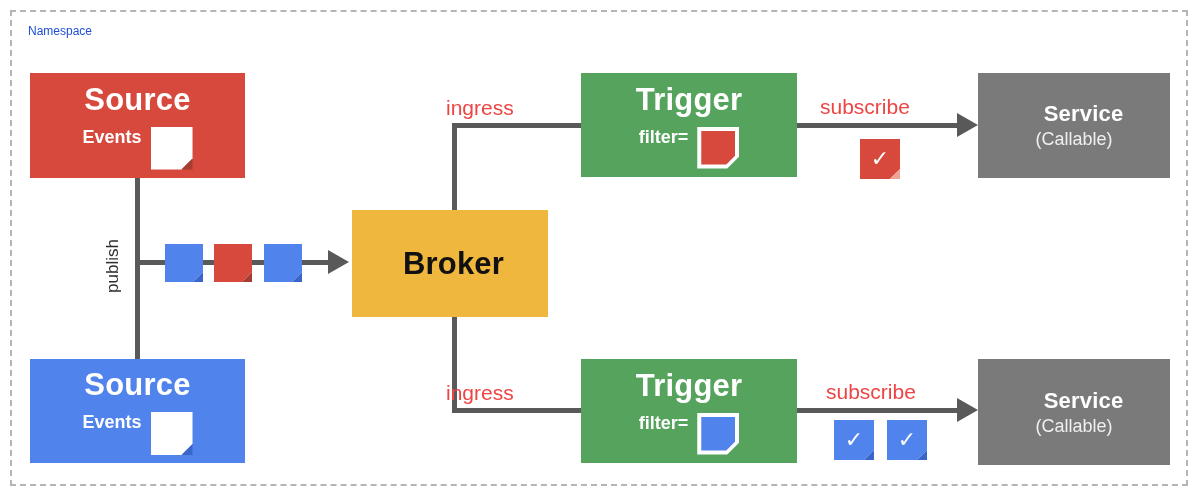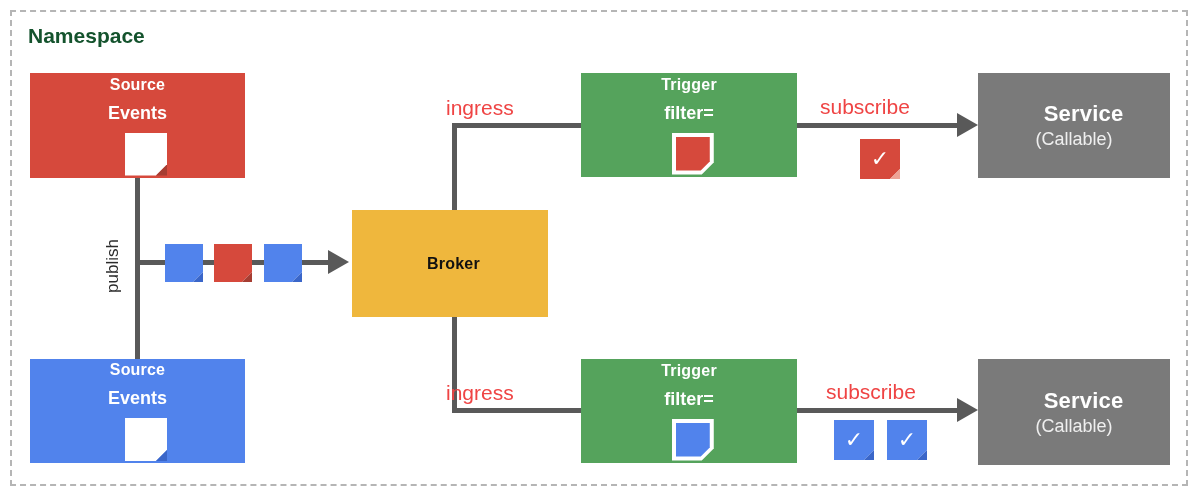--- a/index.html
+++ b/index.html
@@ -3,27 +3,27 @@
 <meta charset="utf-8">
 <style>
   * { margin:0; padding:0; box-sizing:border-box; }
   html,body { background:#ffffff; }
   body { font-family:"Liberation Sans","DejaVu Sans",sans-serif; }
   .canvas { position:relative; width:1200px; height:499px; background:#ffffff; overflow:hidden; }
 
   
   .namespace { position:absolute; left:10px; top:10px; width:1178px; height:476px;
                border:2px dashed #b5b5b5; }
-  .ns-label { position:absolute; left:28px; top:24px; font-size:21px; font-weight:bold; color:#14532d; }
+  .ns-label { position:absolute; left:28px; top:24px; font-size:12px; font-weight:normal; color:#1d4ed8; }
 
   
   .box { position:absolute; display:flex; flex-direction:column; align-items:center;
          justify-content:center; color:#ffffff; }
-  .box .title { font-size:16px; font-weight:bold; letter-spacing:.2px; }
-  .box .row { display:flex; align-items:flex-end; gap:9px; margin-top:9px;flex-direction:column; }
+  .box .title { font-size:31px; font-weight:bold; letter-spacing:.2px; }
+  .box .row { display:flex; align-items:flex-start; gap:9px; margin-top:9px; }
   .box .row-label { font-size:18px; font-weight:bold; }
 
   .source-top    { left:30px;  top:73px;  width:215px; height:105px; background:#d6493c; }
   .source-bottom { left:30px;  top:359px; width:215px; height:104px; background:#5183ec; }
   .broker        { left:352px; top:210px; width:196px; height:107px; background:#efb73d;padding-left:7px; }
   .broker .title { color:#111111; }
   .trigger-top    { left:581px; top:73px;  width:216px; height:104px; background:#55a35c; }
   .trigger-bottom { left:581px; top:359px; width:216px; height:104px; background:#55a35c; }
   .service-top    { left:978px; top:73px;  width:192px; height:105px; background:#7a7a7a; }
   .service-bottom { left:978px; top:359px; width:192px; height:106px; background:#7a7a7a; }

